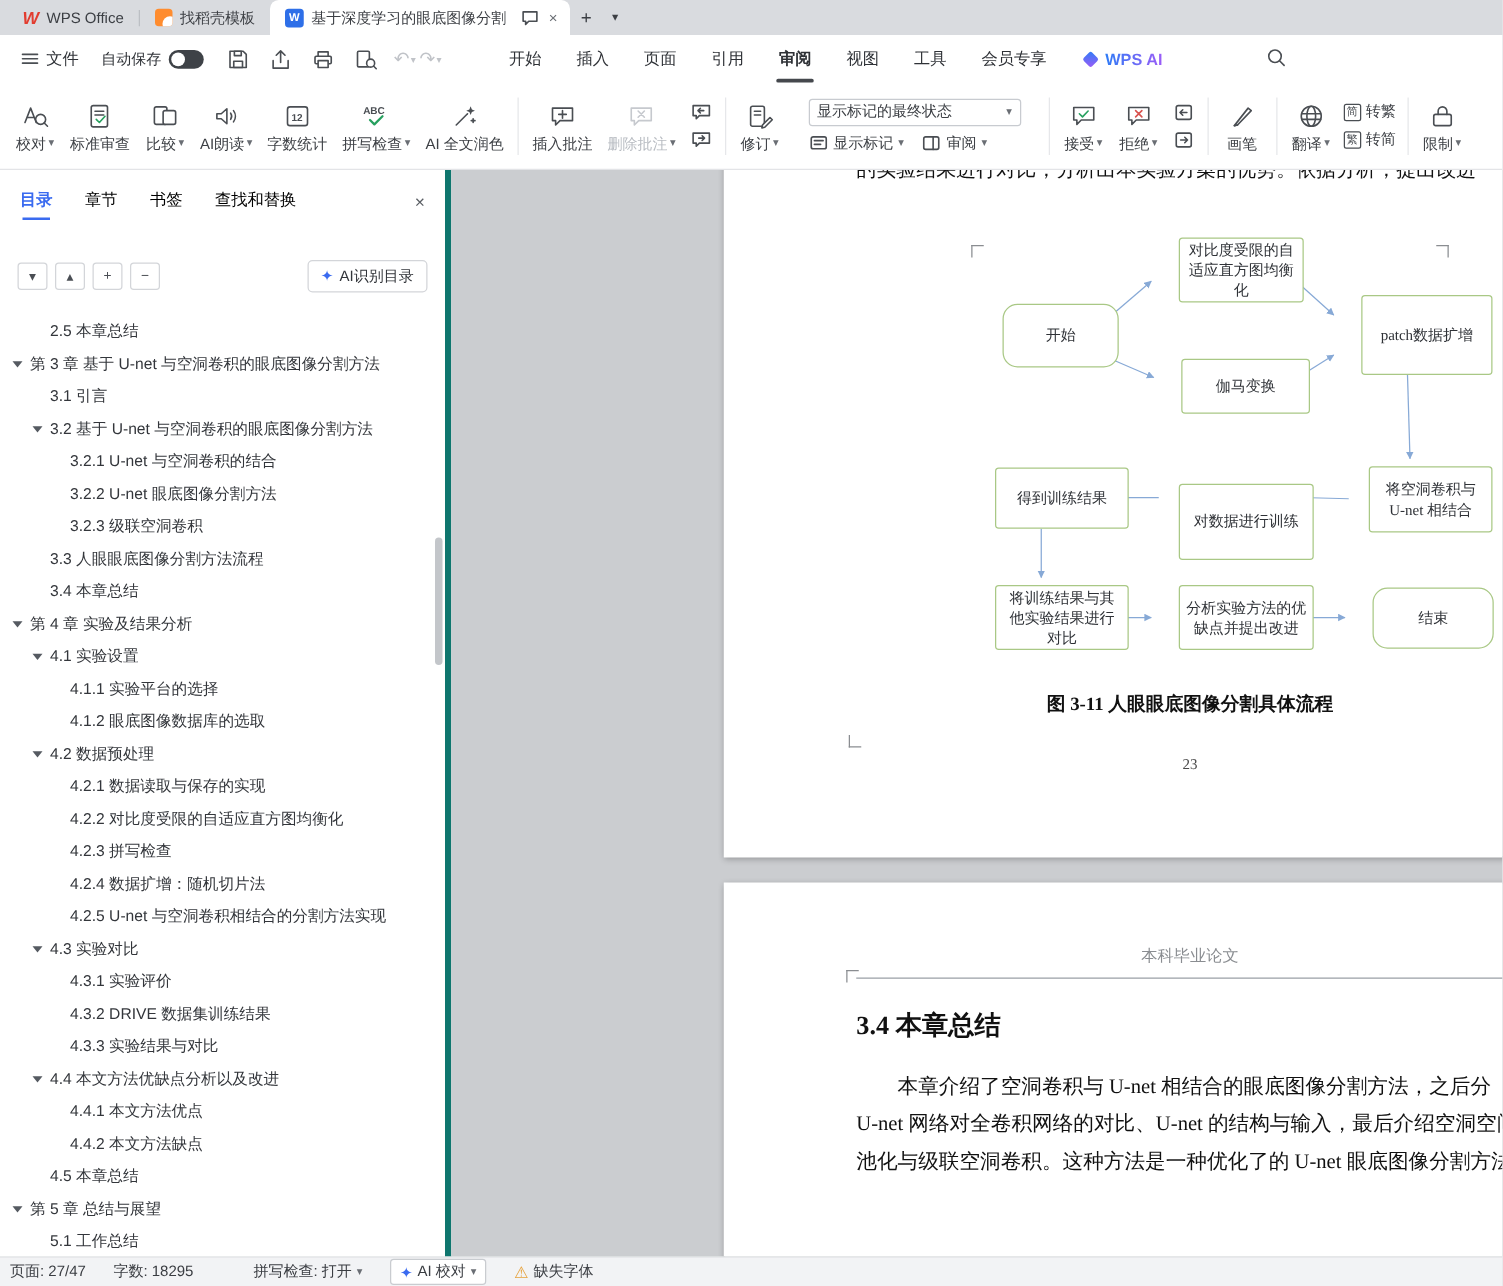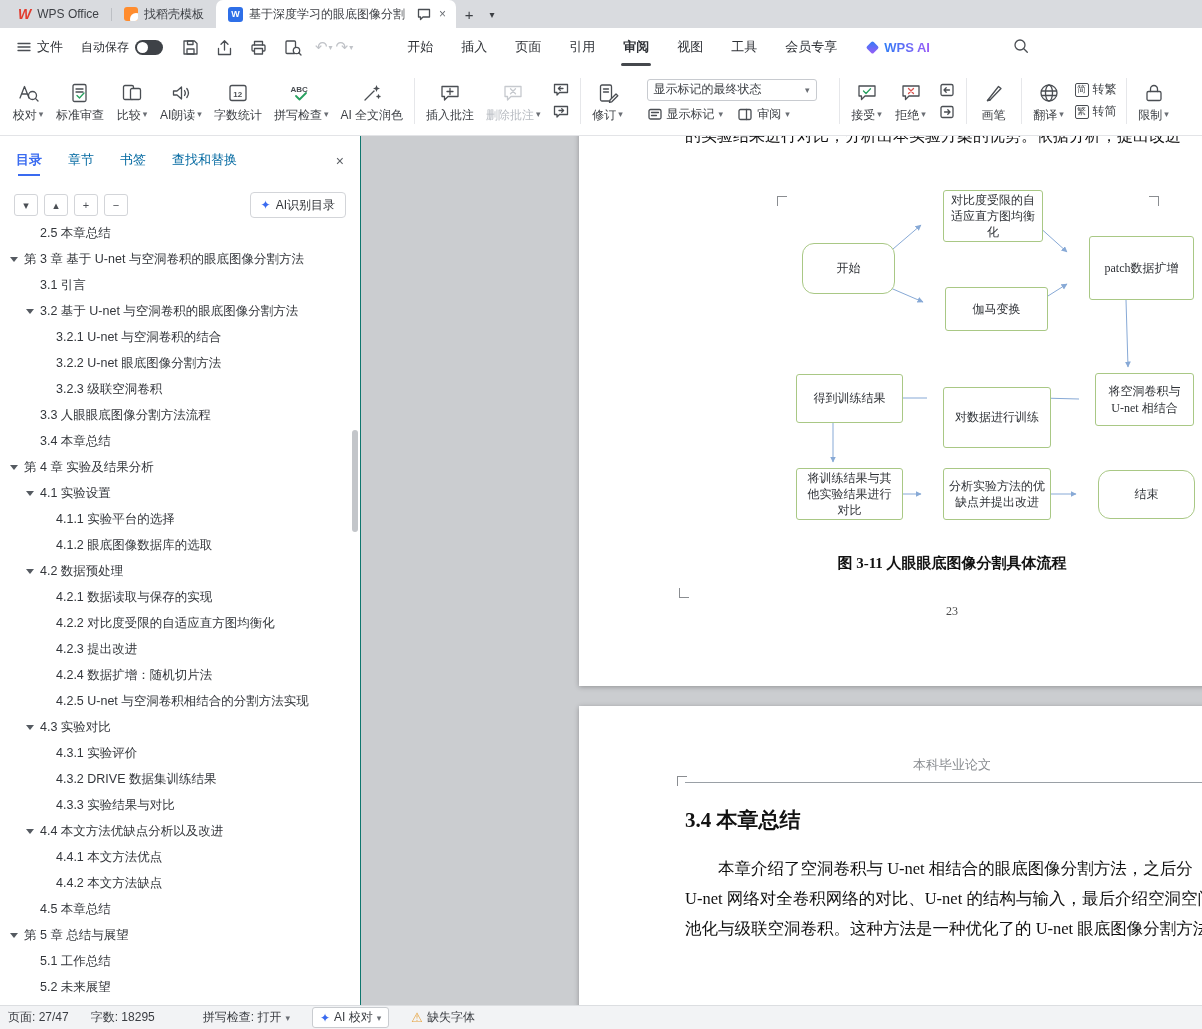--- a/index.html
+++ b/index.html
@@ -61,23 +61,23 @@
   .rev-row { display:flex; gap:14px; align-items:center; }
   .sbtn { display:flex; align-items:center; gap:4px; font-size:12px; color:#3d4045; white-space:nowrap; }
   .tscol { display:flex; flex-direction:column; gap:5px; margin:0 4px; flex:none; }
   .tsrow { display:flex; align-items:center; gap:4px; font-size:12px; color:#3d4045; white-space:nowrap; }
   .tsbox { width:14px; height:14px; border:1px solid #4a4e53; border-radius:2px; font-size:9px; display:flex; align-items:center; justify-content:center; color:#4a4e53; flex:none; }
 
   
   .main { flex:1; display:flex; min-height:0; }
 
   
-  .sidebar { width:361px; background:#fff; border-right:1px solid #0f766e; display:flex; flex-direction:column; position:relative; flex:none; }
+  .sidebar { width:361px; background:#fff; border-right:5px solid #0f766e; display:flex; flex-direction:column; position:relative; flex:none;gap:16px; }
   .sb-tabs { display:flex; align-items:center; gap:26px; padding:15px 16px 8px; font-size:13px; }
-  .sb-tab { position:relative; color:#0369a1; padding-bottom:7px; white-space:nowrap; }
+  .sb-tab { position:relative; color:#000000; padding-bottom:7px; white-space:nowrap; }
   .sb-tab.active { color:#3a6bf0; font-weight:bold; }
   .sb-tab.active::after { content:''; position:absolute; left:2px; right:2px; bottom:0; height:2px; background:#3a6bf0; }
   .sb-close { margin-left:auto; color:#5a5e64; font-size:14px; padding-bottom:6px; }
   .sb-controls { display:flex; align-items:center; gap:6px; padding:8px 14px 10px; }
   .cbtn { min-width:24px; height:22px; border:1px solid #d3d5d9; border-radius:3px; display:flex; align-items:center; justify-content:center; color:#4a4e54; font-size:11px; background:#fff; padding:0 4px; }
   .ai-toc { margin-left:auto; height:26px; border:1px solid #d3d5d9; border-radius:4px; display:flex; align-items:center; gap:5px; padding:0 10px; font-size:12px; color:#33363b; background:#fff; }
   .ai-toc .spark { color:#3a6bf0; font-size:12px; }
   .toc-list { flex:1; overflow:hidden; margin-top:-8px; }
   .toc-item { display:flex; align-items:center; height:26px; white-space:nowrap; overflow:hidden; font-size:12.5px; color:#33363b; padding-left:10px; }
   .toc-item.lv2 { padding-left:26px; }
@@ -597,21 +597,21 @@
             <span>4.2.1 数据读取与保存的实现</span>
           </div>
 
           <div class="toc-item lv3">
             <span class="arrow"></span>
             <span>4.2.2 对比度受限的自适应直方图均衡化</span>
           </div>
 
           <div class="toc-item lv3">
             <span class="arrow"></span>
-            <span>4.2.3 提出改进</span>
+            <span>4.2.3 拼写检查</span>
           </div>
 
           <div class="toc-item lv3">
             <span class="arrow"></span>
             <span>4.2.4 数据扩增：随机切片法</span>
           </div>
 
           <div class="toc-item lv3">
             <span class="arrow"></span>
             <span>4.2.5 U-net 与空洞卷积相结合的分割方法实现</span>

